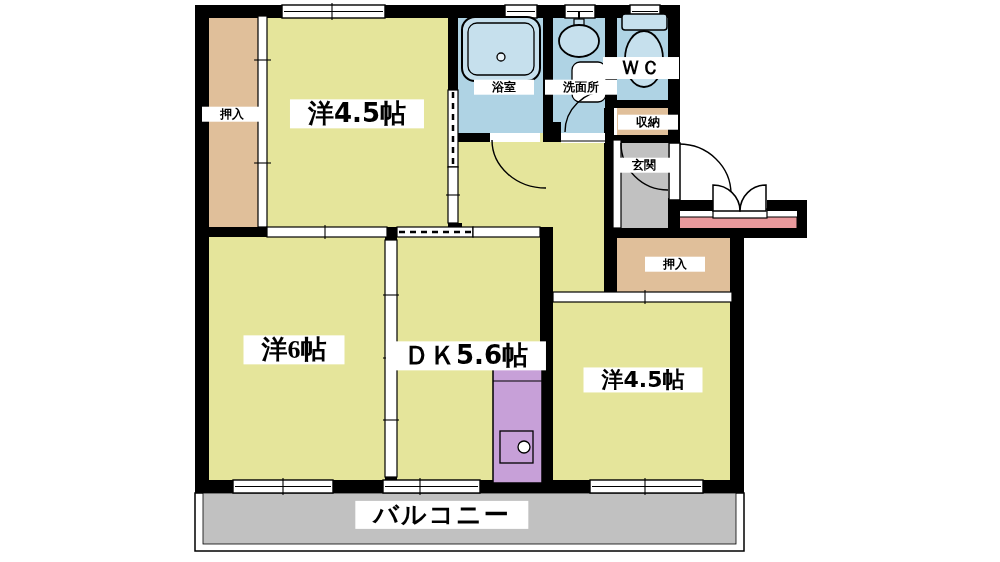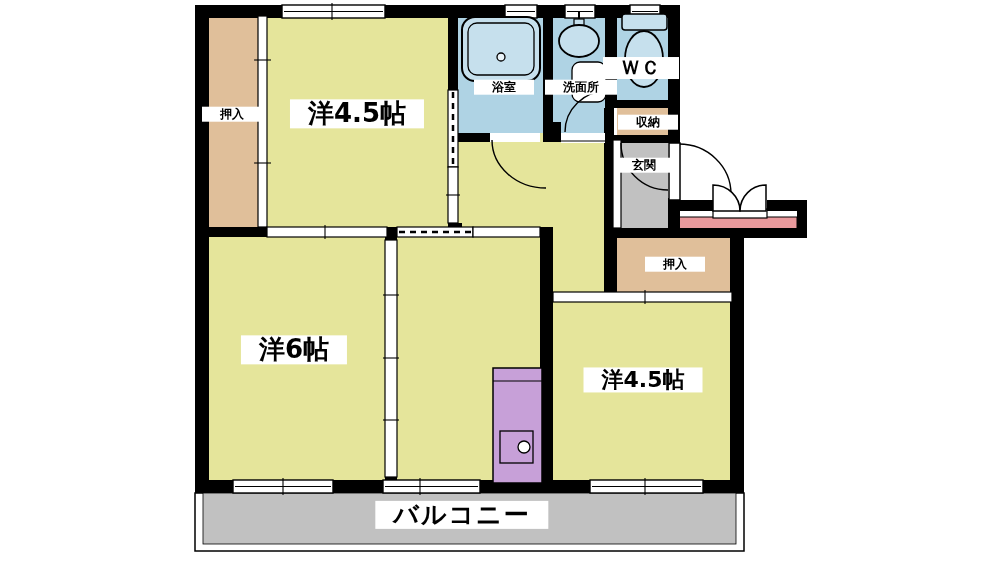--- a/index.html
+++ b/index.html
@@ -5,21 +5,21 @@
   html,body{margin:0;padding:0;background:#fff;}
   #canvas{position:relative;width:1000px;height:562px;background:#fff;overflow:hidden;
           font-family:"DejaVu Sans",sans-serif;}
   #plan-svg{position:absolute;left:0;top:0;}
   .lbl{position:absolute;transform:translate(-50%,-50%);background:#fff;color:#000;
        white-space:nowrap;line-height:1.05;padding:1px 18px;font-weight:600;text-align:center;}
   .lbl-lg{font-size:26px;}
   .lbl-md{font-size:22px;}
   .lbl-sm{font-size:12px;}
   .lbl-wc{font-size:19px;letter-spacing:1px;}
-  .lbl-bal{font-size:25px;letter-spacing:2px;margin-left:20px;}
+  .lbl-bal{font-size:25px;letter-spacing:2px;}
 </style>
 </head>
 <body>
 
 <div id="canvas">
 <svg id="plan-svg" width="1000" height="562" viewBox="0 0 1000 562">
 
   <g>
     <rect x="209" y="16" width="239" height="211" fill="#E5E59B"></rect>
     <rect x="458" y="133" width="147" height="95" fill="#E5E59B"></rect>
@@ -165,16 +165,17 @@
 </svg>
 
   <div class="lbl lbl-lg" style="left:357px;top:114px;">洋4.5帖</div>
   <div class="lbl lbl-sm" style="left:232px;top:114px;">押入</div>
   <div class="lbl lbl-sm" style="left:504px;top:87px;">浴室</div>
   <div class="lbl lbl-sm" style="left:581px;top:87px;">洗面所</div>
   <div class="lbl lbl-wc" style="left:641px;top:68px;">ＷＣ</div>
   <div class="lbl lbl-sm" style="left:648px;top:122px;">収納</div>
   <div class="lbl lbl-sm" style="left:644px;top:165px;">玄関</div>
   <div class="lbl lbl-sm" style="left:675px;top:264px;">押入</div>
-  <div class="lbl lbl-lg" style="left:294px;top:350px;">洋6帖</div>
+  <div class="lbl lbl-lg" style="left:294px;top:350px;font-family:Liberation Serif, serif;">洋6帖</div>
+  <div class="lbl lbl-lg" style="left:466px;top:356px;">ＤＫ5.6帖</div>
   <div class="lbl lbl-md" style="left:643px;top:380px;">洋4.5帖</div>
   <div class="lbl lbl-bal" style="left:442px;top:515px;">バルコニー</div>
 </div>
 
 </body></html>

